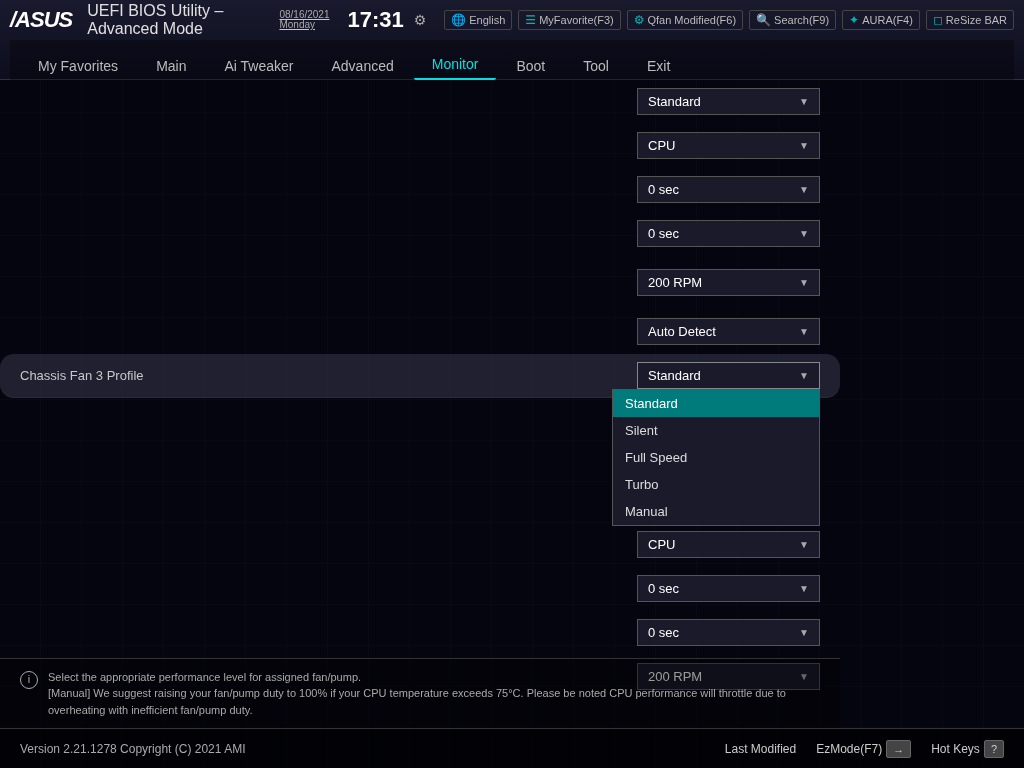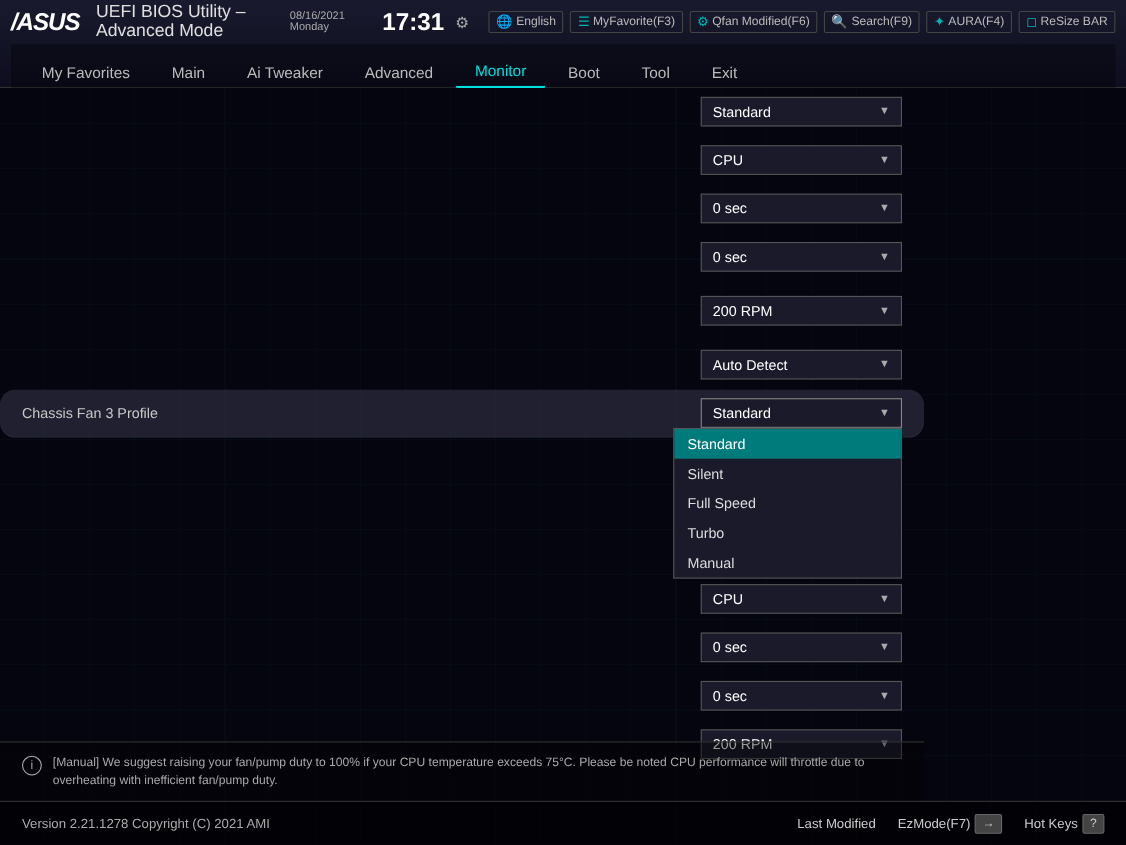--- a/index.html
+++ b/index.html
@@ -65,21 +65,22 @@
       color: #e0e0e0;
       font-size: 16px;
       font-weight: 400;
       flex: 1;
     }
 
     .datetime-block {
       display: flex;
       flex-direction: column;
       align-items: flex-start;
-      margin-right: 24px;
+      margin-right: 8px;
+      text-decoration: underline;
     }
 
     .date-text {
       font-size: 10px;
       color: #aaa;
       line-height: 1;
     }
 
     .time-text {
       font-size: 22px;
@@ -575,20 +576,21 @@
         </div>
       </div>
 
     </div>
 
     <div class="info-panel">
       <div class="info-icon">
         <span>i</span>
       </div>
       <div>
+        <div>Select the appropriate performance level for assigned fan/pump.</div>
         <div>[Manual] We suggest raising your fan/pump duty to 100% if your CPU temperature exceeds 75°C. Please be noted CPU performance will throttle due to overheating with inefficient fan/pump duty.</div>
       </div>
     </div>
   </div>
 
   <div class="hw-monitor">
     <div class="hw-monitor-title">
       <span class="icon">◫</span>
       <span>Hardware Monitor</span>
     </div>

